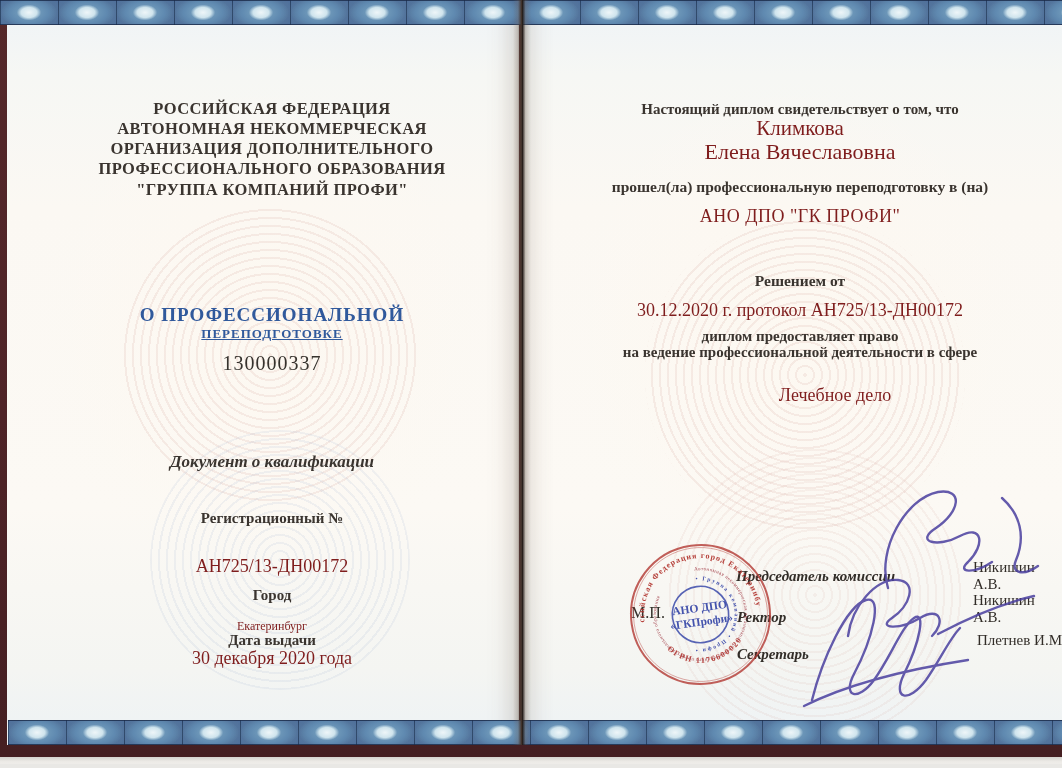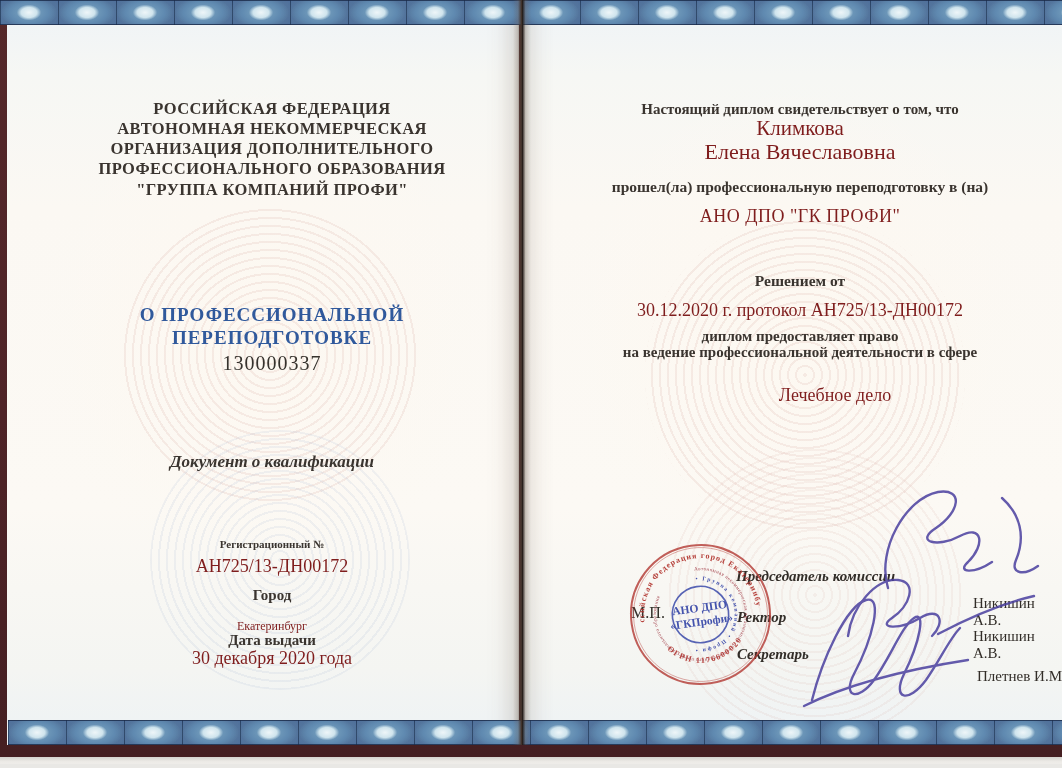--- a/index.html
+++ b/index.html
@@ -33,21 +33,21 @@
     background:repeating-radial-gradient(circle at 50% 50%, rgba(205,150,140,.15) 0 2px, rgba(255,255,255,0) 2px 8px);}
   .rosette.blue{background:repeating-radial-gradient(circle at 50% 50%, rgba(150,170,205,.13) 0 2px, rgba(255,255,255,0) 2px 8px);}
   
   .tl{position:absolute;z-index:6;text-align:center;color:#7f1d1d;line-height:1.22;}
   .bold{font-weight:bold;color:#3a342f;}
   .it{font-style:italic;}
   .blue{color:#30599c;}
   .lt{left:32px;width:480px;}   
   .rt{left:558px;width:484px;}  
   .sig-label{position:absolute;z-index:6;font-weight:bold;font-style:italic;font-size:15px;color:#322d28;}
-  .sig-name{position:absolute;z-index:6;font-size:15px;color:#322d28;margin-top:36px;}
+  .sig-name{position:absolute;z-index:6;font-size:15px;color:#322d28;}
   .stamp{position:absolute;left:627px;top:541px;width:147px;height:147px;z-index:7;
          transform:rotate(-8deg);opacity:.93;}
   .ink{position:absolute;left:788px;top:478px;width:274px;height:232px;z-index:8;pointer-events:none;}
 </style>
 </head>
 <body>
 
 <div class="scene">
 
   <div class="cover"></div>
@@ -67,26 +67,26 @@
 
   <div class="tl lt bold" style="top:99px;font-size:16.5px;letter-spacing:.4px;">
     <div>РОССИЙСКАЯ ФЕДЕРАЦИЯ</div>
     <div>АВТОНОМНАЯ НЕКОММЕРЧЕСКАЯ</div>
     <div>ОРГАНИЗАЦИЯ ДОПОЛНИТЕЛЬНОГО</div>
     <div>ПРОФЕССИОНАЛЬНОГО ОБРАЗОВАНИЯ</div>
     <div>"ГРУППА КОМПАНИЙ ПРОФИ"</div>
   </div>
 
   <div class="tl lt bold blue" style="top:303px;font-size:19px;letter-spacing:1px;">О ПРОФЕССИОНАЛЬНОЙ</div>
-  <div class="tl lt bold blue" style="top:326px;font-size:19px;letter-spacing:1px;">ПЕРЕПОДГОТОВКЕ</div>
+  <div class="tl lt bold blue" style="top:326px;font-size:13px;letter-spacing:1px;text-decoration:underline;">ПЕРЕПОДГОТОВКЕ</div>
   <div class="tl lt" style="top:351px;font-size:20px;letter-spacing:1px;color:#36322d;">130000337</div>
 
   <div class="tl lt bold it" style="top:452px;font-size:17px;">Документ о квалификации</div>
 
-  <div class="tl lt bold" style="top:538px;font-size:11px;">Регистрационный №</div>
+  <div class="tl lt bold" style="top:509px;font-size:15px;">Регистрационный №</div>
   <div class="tl lt" style="top:556px;font-size:18px;">АН725/13-ДН00172</div>
 
   <div class="tl lt bold" style="top:586px;font-size:15px;">Город</div>
   <div class="tl lt" style="top:619px;font-size:12px;">Екатеринбург</div>
 
   <div class="tl lt bold" style="top:631px;font-size:15px;">Дата выдачи</div>
   <div class="tl lt" style="top:648px;font-size:18px;">30 декабря 2020 года</div>
 
   <div class="tl rt bold" style="top:100px;font-size:15px;">Настоящий диплом свидетельствует о том, что</div>
   <div class="tl rt" style="top:116px;font-size:21px;">Климкова</div>

